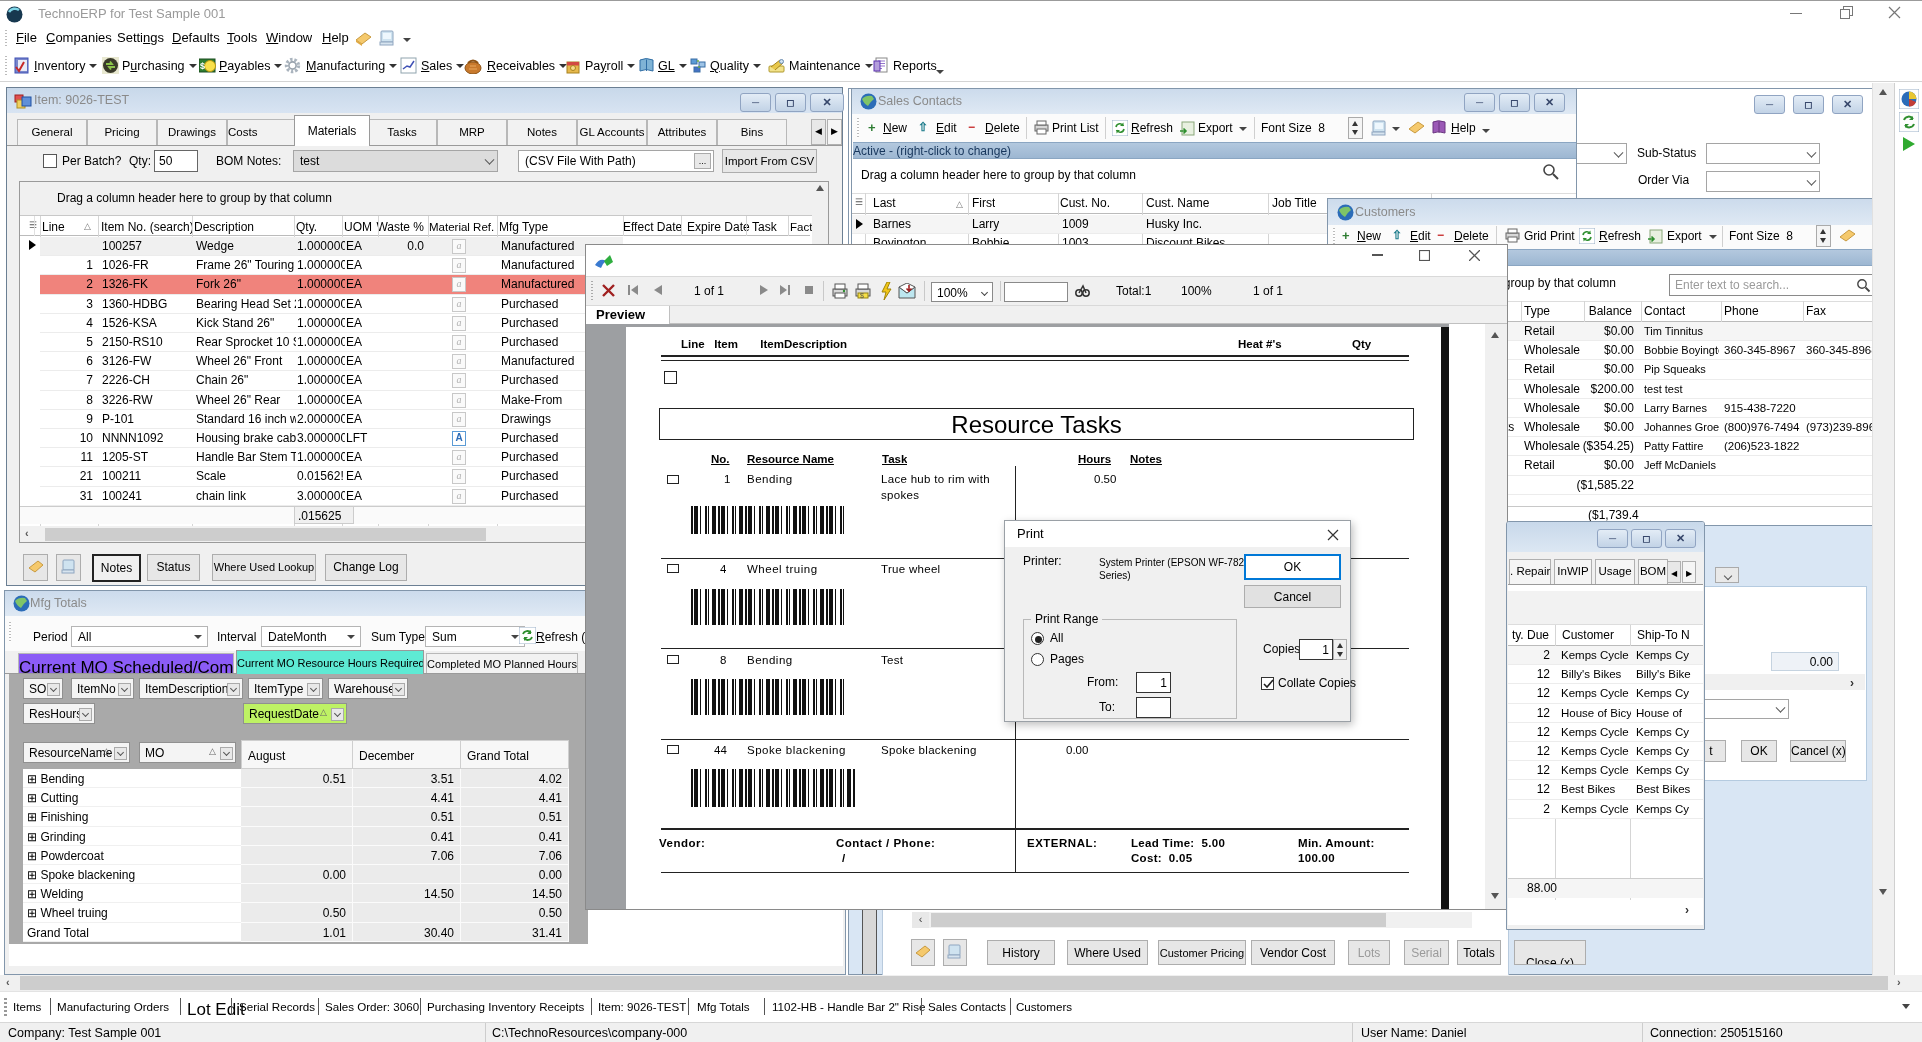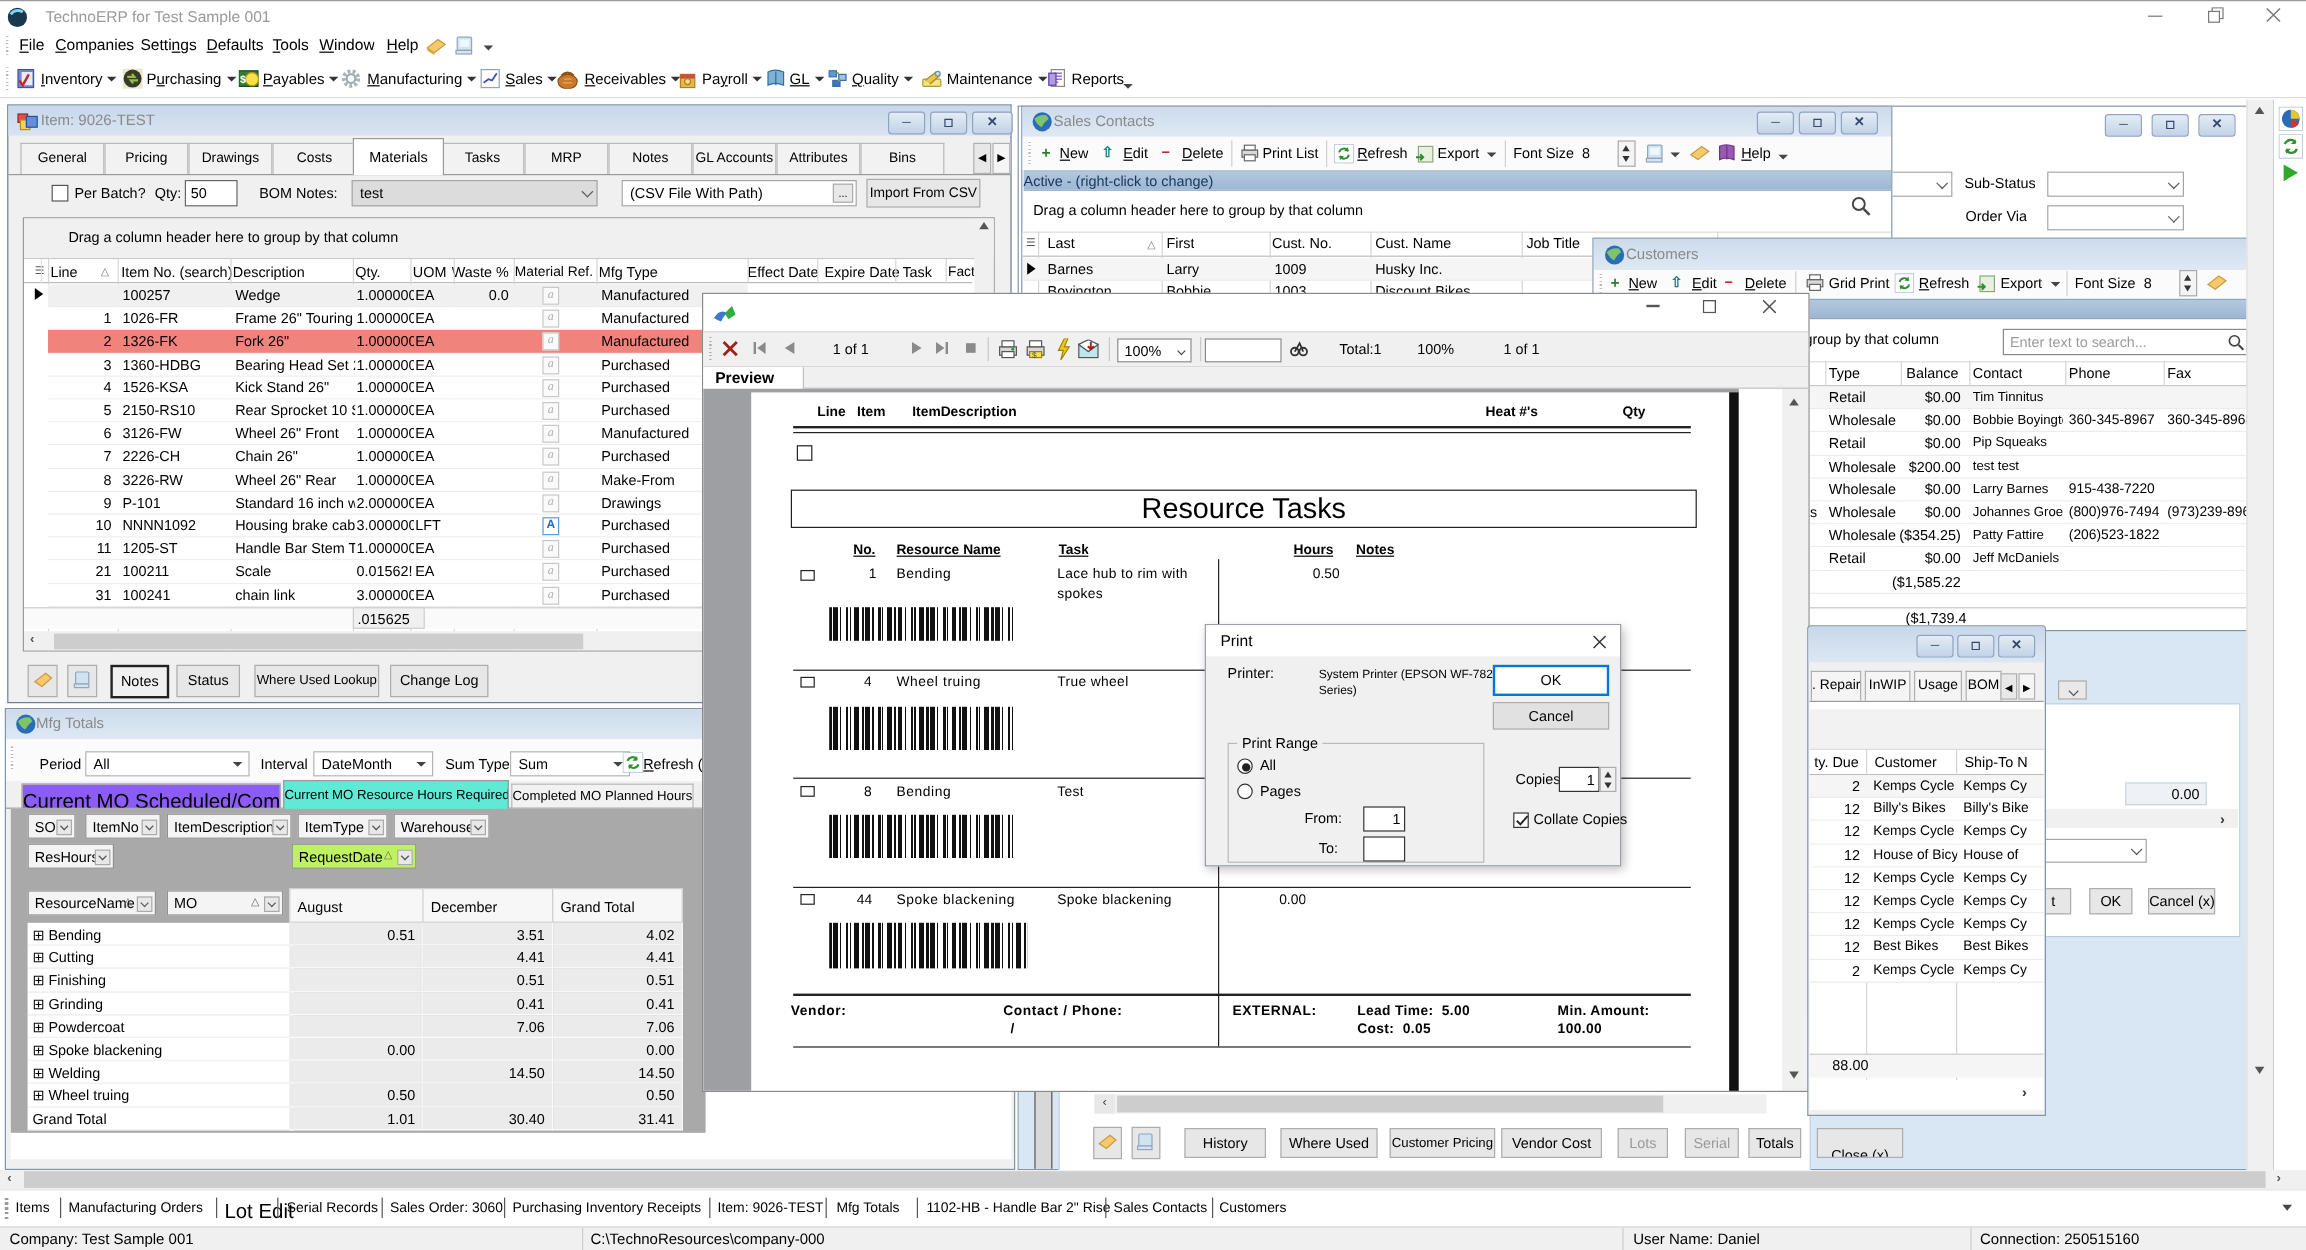--- a/index.html
+++ b/index.html
@@ -222,21 +222,21 @@
         <rect x="3" y="8" width="8" height="8" fill="#f0d060" stroke="#b09020"></rect>
         <rect x="8" y="5" width="9" height="9" fill="#6090d8" stroke="#2050a0"></rect>
       </svg>
   </div>
   <div class="ctl" style="left:733px;top:5px">─</div>
   <div class="ctl" style="left:768px;top:5px">◻</div>
   <div class="ctl" style="left:803px;top:5px;width:34px;font-size:11px">✕</div>
   <div class="abs" style="left:10px;top:31px;width:70px;height:26px;background:#f2f2f2;border:1px solid #b8b8b8;border-bottom:none;text-align:center;padding-top:6px;font-size:11.5px;white-space:nowrap;overflow:hidden">General</div>
     <div class="abs" style="left:80px;top:31px;width:70px;height:26px;background:#f2f2f2;border:1px solid #b8b8b8;border-bottom:none;text-align:center;padding-top:6px;font-size:11.5px;white-space:nowrap;overflow:hidden">Pricing</div>
     <div class="abs" style="left:150px;top:31px;width:70px;height:26px;background:#f2f2f2;border:1px solid #b8b8b8;border-bottom:none;text-align:center;padding-top:6px;font-size:11.5px;white-space:nowrap;overflow:hidden">Drawings</div>
-    <div class="abs" style="left:220px;top:31px;width:70px;height:26px;background:#f2f2f2;border:1px solid #b8b8b8;border-bottom:none;text-align:center;padding-top:6px;font-size:11.5px;white-space:nowrap;overflow:hidden">Costs</div>
+    <div class="abs" style="left:220px;top:31px;width:70px;height:26px;background:#f2f2f2;border:1px solid #b8b8b8;border-bottom:none;text-align:left;padding-top:6px;font-size:11.5px;white-space:nowrap;overflow:hidden">Costs</div>
     <div class="abs" style="left:287px;top:27px;width:76px;height:31px;background:#fff;border:1px solid #9a9a9a;border-bottom:none;z-index:2;text-align:center;padding-top:8px;font-size:12px;white-space:nowrap;overflow:hidden">Materials</div>
     <div class="abs" style="left:360px;top:31px;width:70px;height:26px;background:#f2f2f2;border:1px solid #b8b8b8;border-bottom:none;text-align:center;padding-top:6px;font-size:11.5px;white-space:nowrap;overflow:hidden">Tasks</div>
     <div class="abs" style="left:430px;top:31px;width:70px;height:26px;background:#f2f2f2;border:1px solid #b8b8b8;border-bottom:none;text-align:center;padding-top:6px;font-size:11.5px;white-space:nowrap;overflow:hidden">MRP</div>
     <div class="abs" style="left:500px;top:31px;width:70px;height:26px;background:#f2f2f2;border:1px solid #b8b8b8;border-bottom:none;text-align:center;padding-top:6px;font-size:11.5px;white-space:nowrap;overflow:hidden">Notes</div>
     <div class="abs" style="left:570px;top:31px;width:70px;height:26px;background:#f2f2f2;border:1px solid #b8b8b8;border-bottom:none;text-align:center;padding-top:6px;font-size:11.5px;white-space:nowrap;overflow:hidden">GL Accounts</div>
     <div class="abs" style="left:640px;top:31px;width:70px;height:26px;background:#f2f2f2;border:1px solid #b8b8b8;border-bottom:none;text-align:center;padding-top:6px;font-size:11.5px;white-space:nowrap;overflow:hidden">Attributes</div>
     <div class="abs" style="left:710px;top:31px;width:70px;height:26px;background:#f2f2f2;border:1px solid #b8b8b8;border-bottom:none;text-align:center;padding-top:6px;font-size:11.5px;white-space:nowrap;overflow:hidden">Bins</div>
   <div class="abs" style="left:804px;top:31px;width:15px;height:26px;background:#e8e8e8;border:1px solid #b0b0b0;text-align:center;font-size:9px;padding-top:6px">◀</div>
   <div class="abs" style="left:820px;top:31px;width:15px;height:26px;background:#f5f5f5;border:1px solid #b0b0b0;text-align:center;font-size:9px;padding-top:6px">▶</div>
   <div class="abs" style="left:0;top:57px;width:835px;height:1px;background:#9a9a9a"></div>

